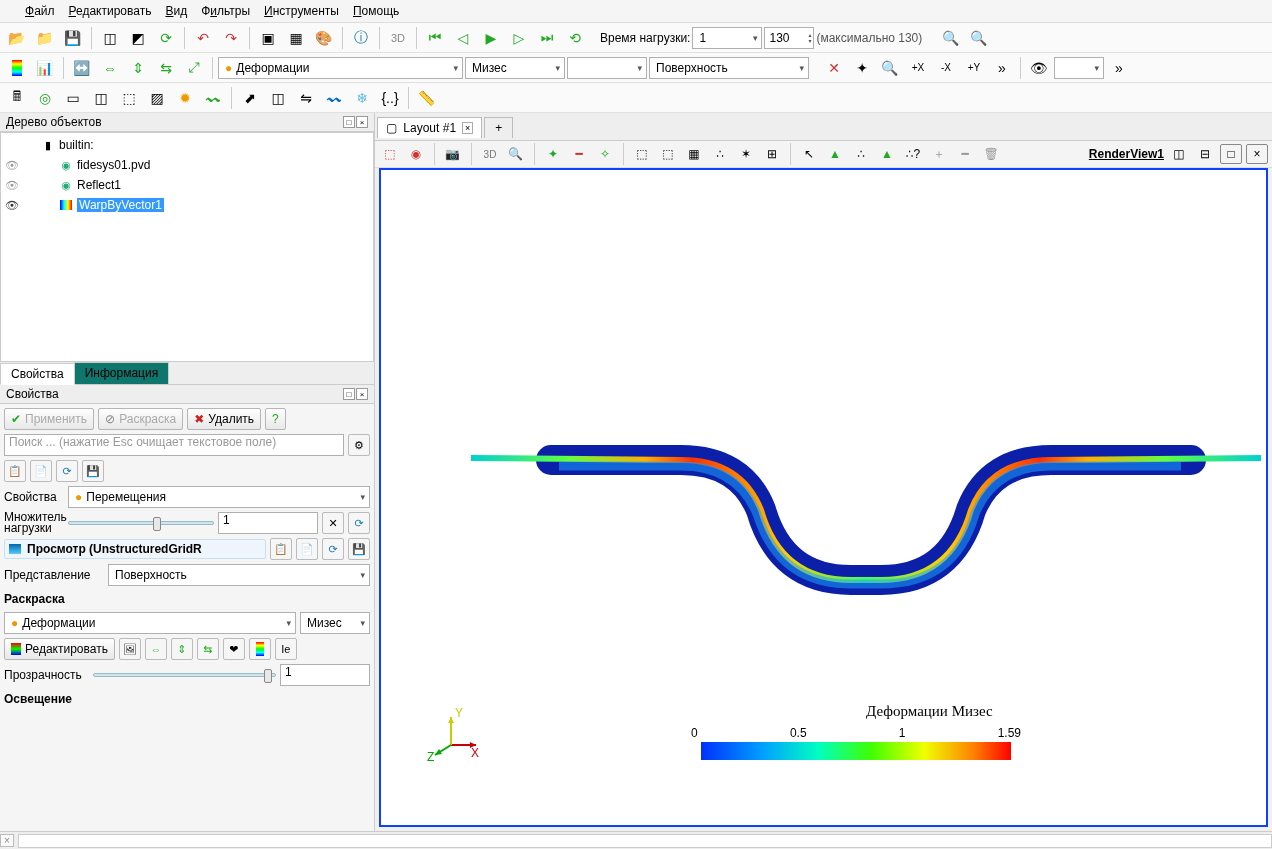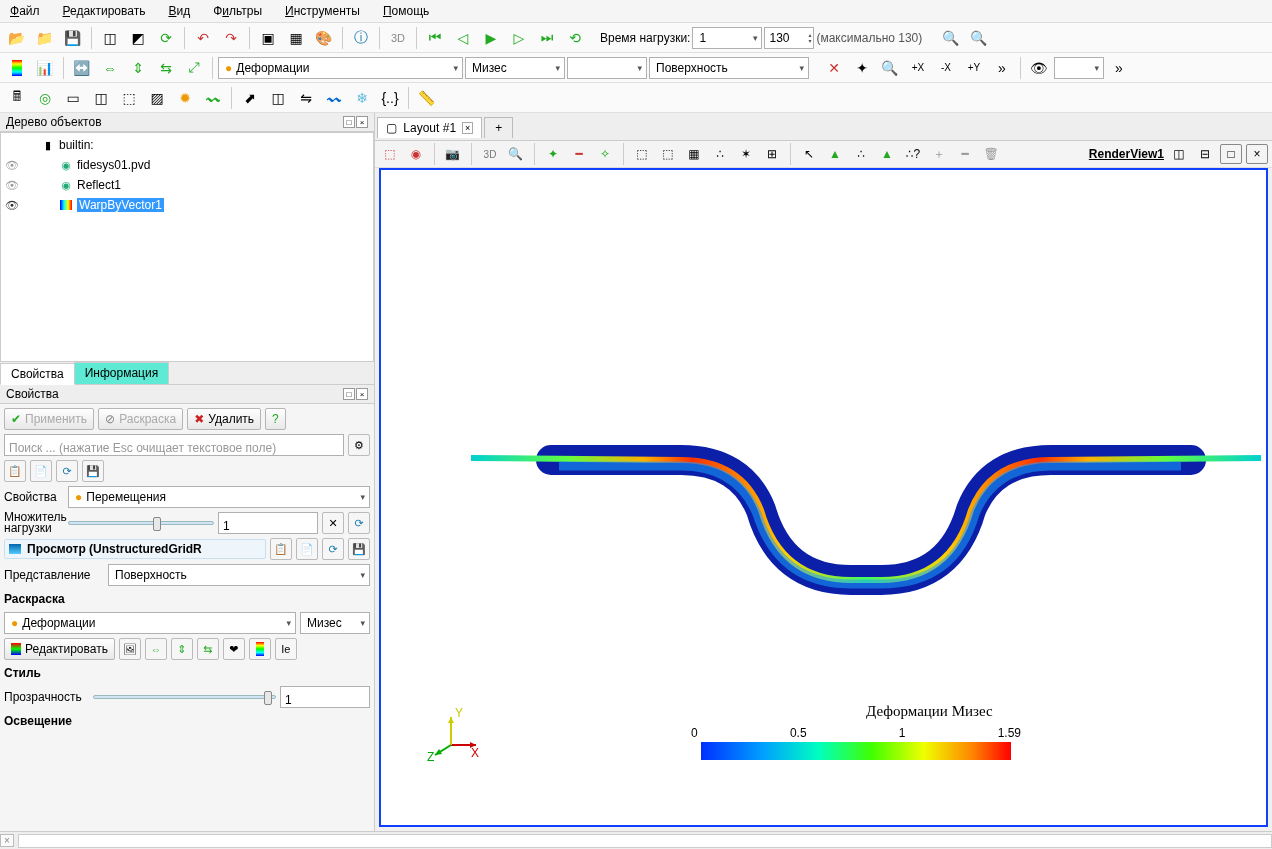--- a/index.html
+++ b/index.html
@@ -1,17 +1,17 @@
 <!DOCTYPE html>
 <html><head>
 <meta charset="utf-8">
 <style>
 *{box-sizing:border-box;margin:0;padding:0;font-family:"Segoe UI",Tahoma,sans-serif;font-size:12px;user-select:none}
 body{background:#f0f0f0;width:1272px;height:849px;overflow:hidden;display:flex;flex-direction:column}
-.menubar{display:flex;gap:11px;padding:2px 4px;background:#f5f5f5;border-bottom:1px solid #ddd}
+.menubar{display:flex;gap:2px;padding:2px 19px;background:#f5f5f5;border-bottom:1px solid #ddd}
 .menubar span{padding:2px 6px;cursor:default}
 .menubar span u{text-decoration:underline}
 .toolbar{display:flex;align-items:center;gap:2px;padding:2px 4px;background:#fafafa;border-bottom:1px solid #e0e0e0;flex-wrap:nowrap;min-height:30px}
 .tbtn{width:26px;height:24px;display:flex;align-items:center;justify-content:center;border:1px solid transparent;border-radius:2px;cursor:default;font-size:14px}
 .sep{width:1px;height:22px;background:#ccc;margin:0 3px}
 .combo{height:22px;border:1px solid #b0b0b0;background:#fff;display:flex;align-items:center;padding:0 16px 0 6px;position:relative;font-size:12px}
 .combo::after{content:"▾";position:absolute;right:4px;color:#555;font-size:9px}
 .spin{height:22px;width:50px;border:1px solid #b0b0b0;background:#fff;padding:0 14px 0 4px;position:relative;display:flex;align-items:center}
 .spin::after{content:"▴\A▾";white-space:pre;position:absolute;right:2px;font-size:6px;line-height:6px;color:#555}
 .main{flex:1;display:flex;overflow:hidden}
@@ -19,28 +19,28 @@
 .panelhdr{background:#eee;border-bottom:1px solid #ccc;padding:2px 6px;display:flex;align-items:center;justify-content:space-between;font-size:11px}
 .panelhdr .icons{display:flex;gap:1px}
 .panelhdr .icons span{display:inline-flex;width:12px;height:12px;border:1px solid #999;font-size:8px;align-items:center;justify-content:center;background:#fff;cursor:default}
 .tree{flex:1;background:#fff;border:1px solid #ccc;margin:0;overflow:auto;padding:2px}
 .treerow{display:flex;align-items:center;gap:4px;padding:1px 2px;height:20px}
 .treerow .eye{width:14px;text-align:center;color:#999;font-size:11px}
 .treerow .ind{width:14px}
 .treerow .ico{width:14px;height:14px;display:inline-flex;align-items:center;justify-content:center;font-size:11px}
 .treerow.sel span.lbl{background:#3399ff;color:#fff;padding:0 2px}
 .tabs{display:flex;border-bottom:1px solid #ccc;background:#eee}
-.tabs .tab{padding:3px 10px;border:1px solid #ccc;border-bottom:none;background:#5eead4;margin-right:-1px;cursor:default}
+.tabs .tab{padding:3px 10px;border:1px solid #ccc;border-bottom:none;background:#0f766e;margin-right:-1px;cursor:default}
 .tabs .tab.active{background:#fff;font-weight:normal;border-bottom:1px solid #fff;position:relative;top:1px}
 .props{flex:1;overflow:auto;background:#f5f5f5;padding:0}
 .propsinner{padding:4px;display:flex;flex-direction:column;gap:4px}
 .row{display:flex;align-items:center;gap:4px}
 .btn{border:1px solid #b5b5b5;background:linear-gradient(#fefefe,#e8e8e8);padding:2px 6px;border-radius:2px;display:flex;align-items:center;gap:4px;height:22px;cursor:default;font-size:12px}
 .btn.disabled{color:#aaa}
-.input{height:22px;border:1px solid #b0b0b0;background:#fff;padding:0 4px;flex:1;display:flex;align-items:flex-end}
+.input{height:22px;border:1px solid #b0b0b0;background:#fff;padding:0 4px;flex:1;display:flex;align-items:flex-start}
 .grouphdr{display:flex;align-items:center;gap:6px;background:#eef5fb;border:1px solid #c8dff0;padding:2px 4px;border-radius:2px}
 .grouphdr .bar{width:12px;height:10px;background:linear-gradient(#06a,#5cf)}
 .grouphdr b{font-weight:bold}
 .smallbtn{width:22px;height:22px;border:1px solid #bbb;background:#f6f6f6;display:flex;align-items:center;justify-content:center;border-radius:2px;font-size:11px;cursor:default}
 .slider{flex:1;height:4px;background:#d0e4f5;border:1px solid #9bb;position:relative;border-radius:2px}
 .slider .thumb{position:absolute;top:-5px;width:8px;height:14px;background:#e8e8e8;border:1px solid #888;border-radius:2px}
 .sectlbl{font-weight:bold;padding:2px 0}
 .right{flex:1;display:flex;flex-direction:column;background:#f0f0f0}
 .layouttabs{display:flex;align-items:center;background:#eee;border-bottom:1px solid #ccc;padding:2px 2px 0 2px;gap:2px;height:28px}
 .layouttabs .lt{background:#fff;border:1px solid #bbb;border-bottom:none;padding:3px 8px;display:flex;align-items:center;gap:6px}
@@ -305,21 +305,20 @@
           <div class="smallbtn" style="color:#2a2">⇔</div>
           <div class="smallbtn" style="color:#2a2">⇕</div>
           <div class="smallbtn" style="color:#2a2">⇆</div>
           <div class="smallbtn">❤</div>
           <div class="smallbtn">
               <span style="width:8px;height:14px;background:linear-gradient(#f00,#ff0,#0f0,#0ff,#00f);display:inline-block"></span>
             </div>
           <div class="smallbtn" style="font-weight:normal">Ie</div>
         </div>
 
-        <div class="sectlbl">Стиль</div>
         <div class="row">
           <span style="width:85px">Прозрачность</span>
           <div class="slider">
               <div class="thumb" style="left:94%"></div>
             </div>
           <div class="input" style="flex:none;width:90px">
               <span>1</span>
             </div>
         </div>
         <div class="sectlbl">Освещение</div>

